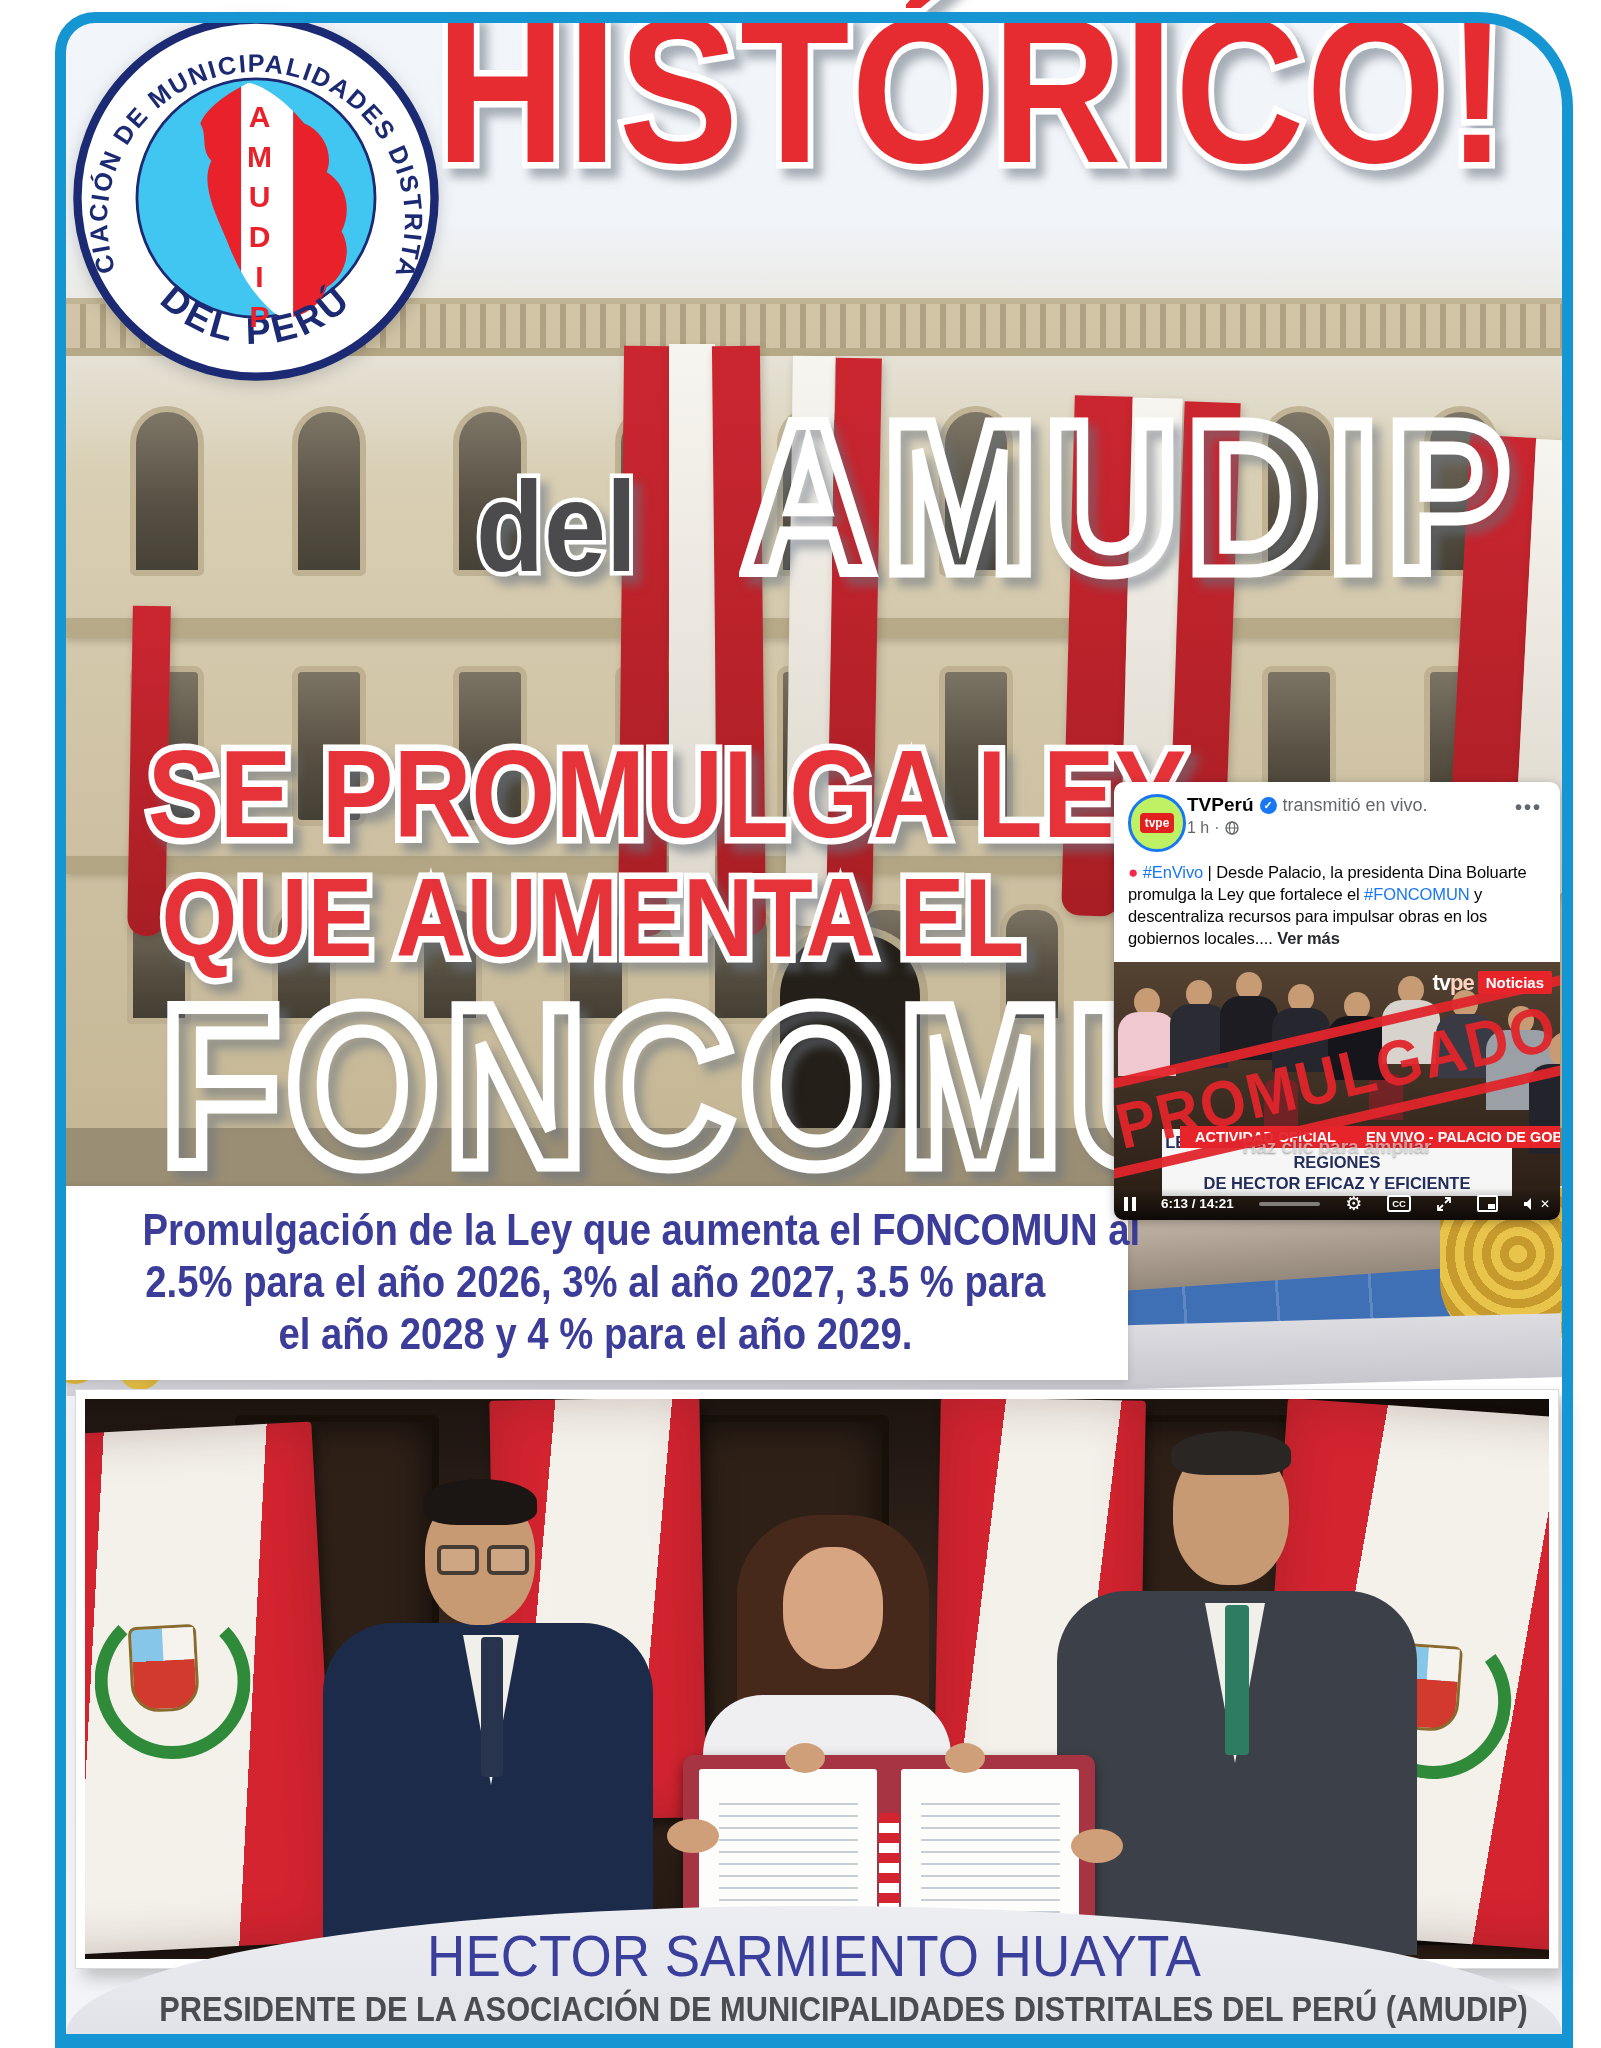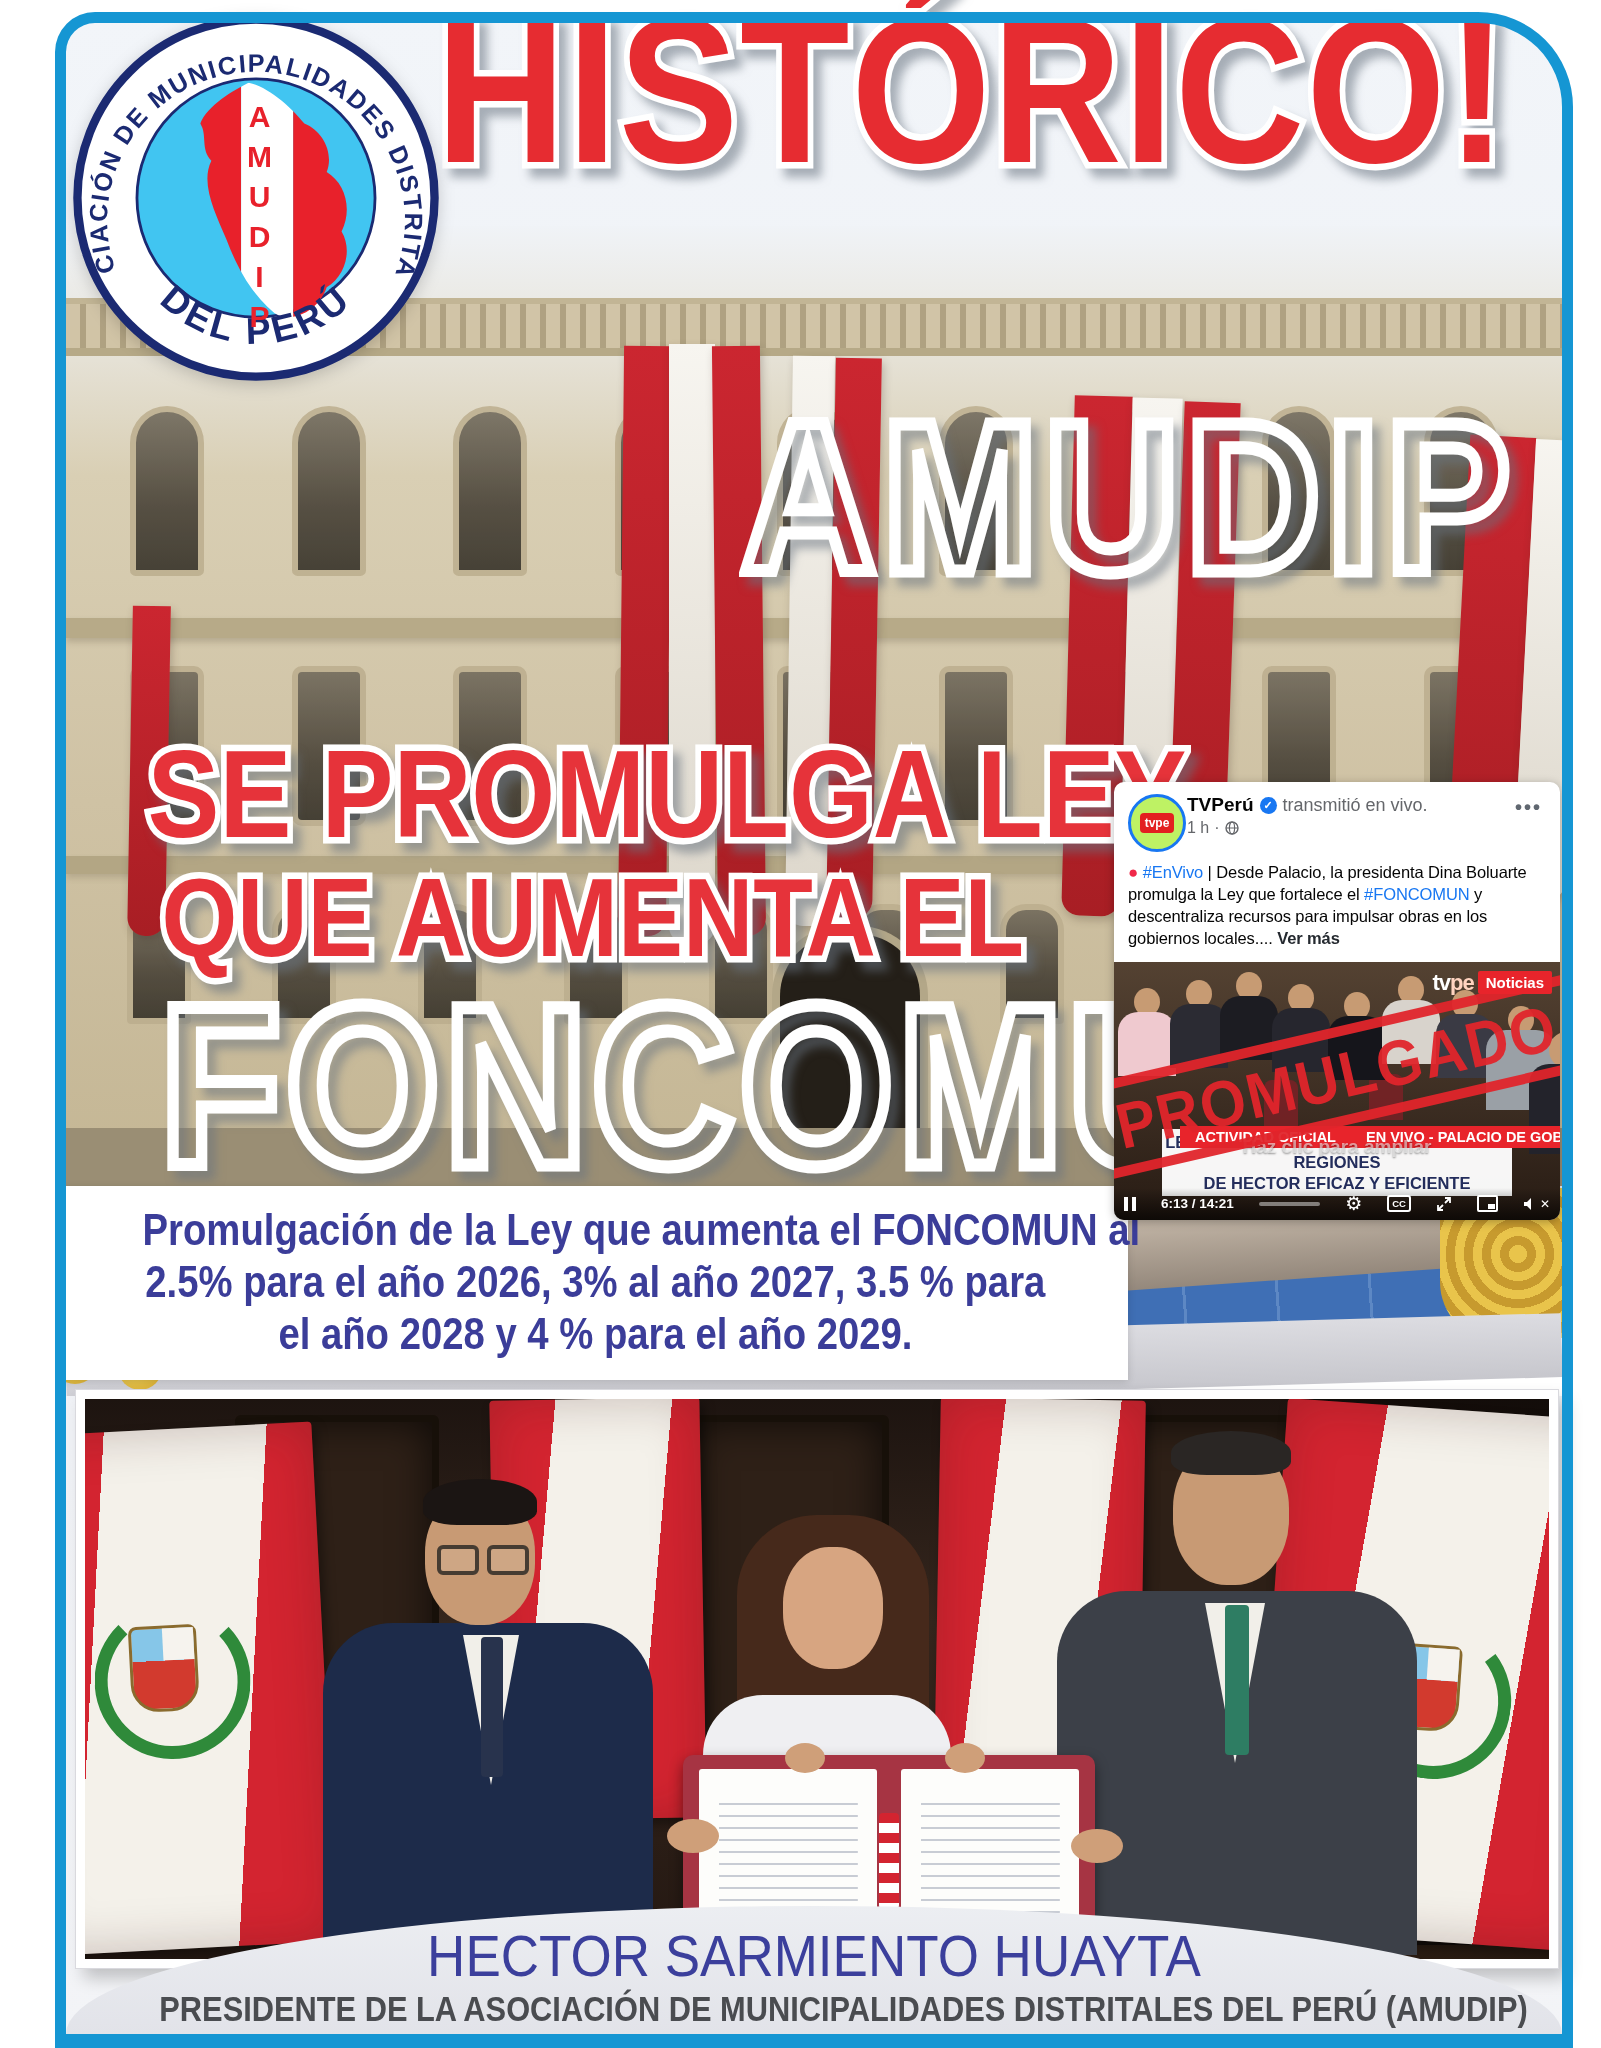--- a/index.html
+++ b/index.html
@@ -242,20 +242,21 @@
         <textPath href="#arcBot" startOffset="50%" text-anchor="middle">DEL PERÚ</textPath>
       </text>
     </svg>
     <span class="map-label">AMUDIP</span>
   </div>
 
   <div class="headline shadowed">
     <div class="l2 outl"><span class="cxl">HISTÓRICO!</span></div>
   </div>
   <div class="del-row shadowed">
+    <span class="del-word outl-s"><span class="cx">del</span></span>
     <span class="org-word grad-blue"><span class="cx">AMUDIP</span></span>
   </div>
 
   <div class="announce shadowed">
     <div class="a1 outl"><span class="cx">SE PROMULGA LEY</span></div>
     <div class="a2 outl"><span class="cx">QUE AUMENTA EL</span></div>
     <div class="a3 grad-blue"><span class="cx">FONCOMÚN</span></div>
   </div>
 
   <div class="montage">

